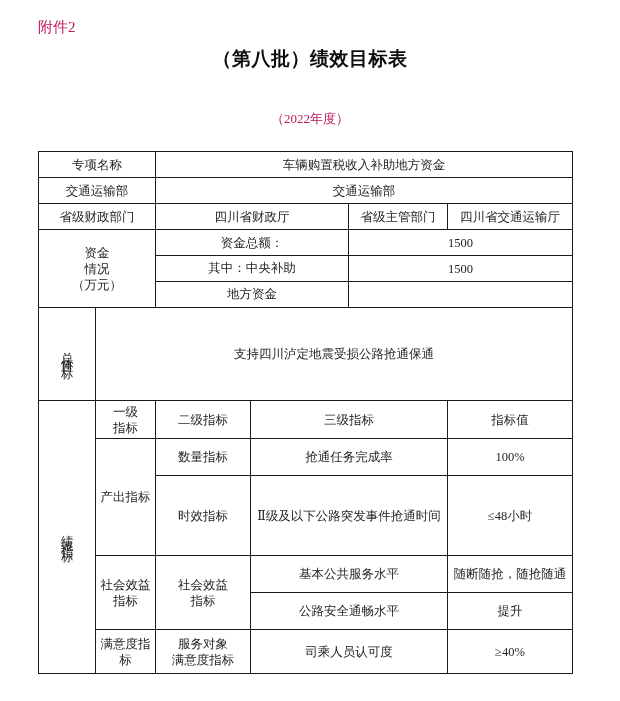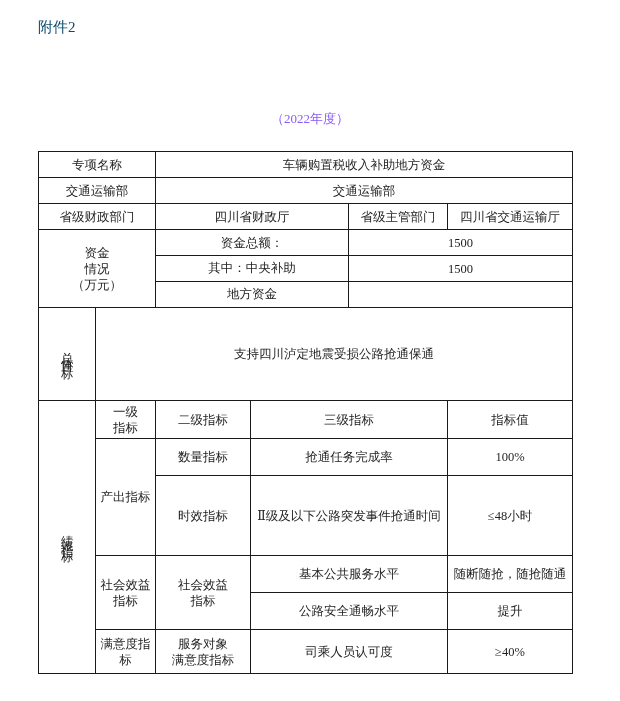--- a/index.html
+++ b/index.html
@@ -8,34 +8,34 @@
     background:#ffffff;
     font-family:"Liberation Serif","DejaVu Serif",serif;
     color:#1a1a1a;
     overflow:hidden;
     position:relative;
   }
   .attachment-label{
     position:absolute;left:38px;top:20px;
     font-size:15px;line-height:1;
     font-family:"Liberation Serif","DejaVu Serif",serif;
-    color:#0c4a6e;
+    color:#be185d;
     white-space:nowrap;
   }
   .doc-title{
     position:absolute;left:0;top:46px;width:620px;
     text-align:center;
     font-size:19px;font-weight:bold;line-height:26px;
     letter-spacing:0.5px;
     color:#0d0d0d;
   }
   .doc-title .line{display:block;}
   .doc-subtitle{
     position:absolute;left:0;top:110px;width:620px;
-    text-align:center;font-size:13px;color:#8b5cf6;
+    text-align:center;font-size:13px;color:#be185d;
   }
 
   table.main{
     position:absolute;left:38px;top:151px;
     width:534px;
     border-collapse:collapse;
     table-layout:fixed;
   }
   table.main td{
     border:1px solid #1a1a1a;
@@ -62,20 +62,21 @@
   .fundlbl{line-height:18px;}
   .cellwrap{display:block;}
   .tl-wrap{text-align:left;padding-left:6px;line-height:16px;}
 </style>
 </head>
 <body>
 
 <div class="attachment-label">附件2</div>
 
 <div class="doc-title">
+  <span class="line">（第八批）绩效目标表</span>
 </div>
 
 <div class="doc-subtitle">（2022年度）</div>
 
 <table class="main">
   <colgroup>
     <col style="width:57px">
     <col style="width:60px">
     <col style="width:95px">
     <col style="width:98px">

